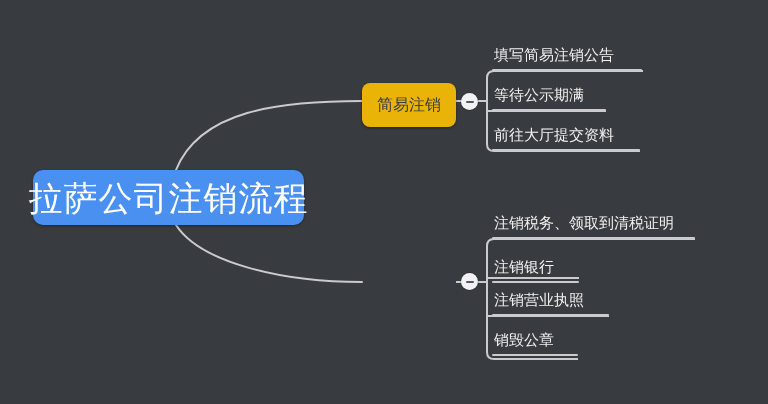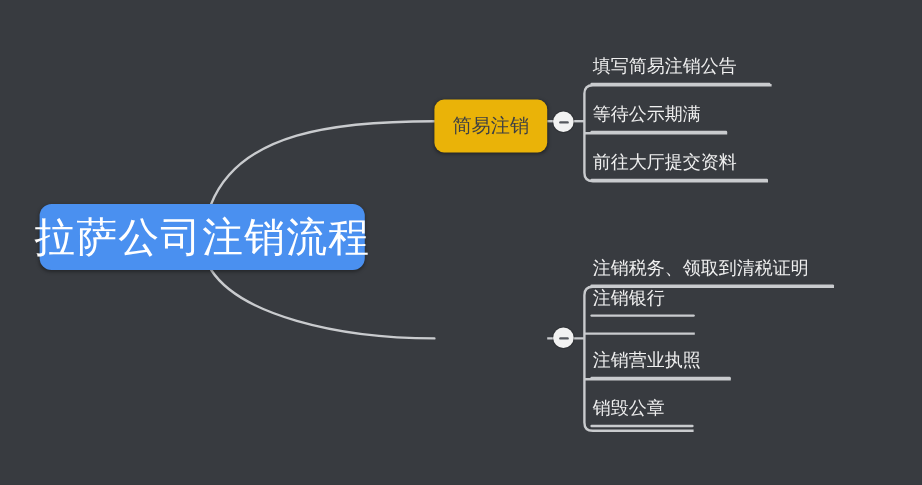--- a/index.html
+++ b/index.html
@@ -171,21 +171,21 @@
   </div>
   <div class="leaf" style="left:492px; top:128px;">
     <span class="leaf-label">前往大厅提交资料</span>
     <span class="leaf-underline" style="width:148px;"></span>
   </div>
 
   <div class="leaf" style="left:492px; top:216px;">
     <span class="leaf-label">注销税务、领取到清税证明</span>
     <span class="leaf-underline" style="width:203px;"></span>
   </div>
-  <div class="leaf" style="left:492px; top:241px;">
+  <div class="leaf" style="left:492px; top:260px;">
     <span class="leaf-label">注销银行</span>
     <span class="leaf-underline" style="width:87px;"></span>
   </div>
   <div class="leaf" style="left:492px; top:293px;">
     <span class="leaf-label">注销营业执照</span>
     <span class="leaf-underline" style="width:117px;"></span>
   </div>
   <div class="leaf" style="left:492px; top:333px;">
     <span class="leaf-label">销毁公章</span>
     <span class="leaf-underline" style="width:86px;"></span>

